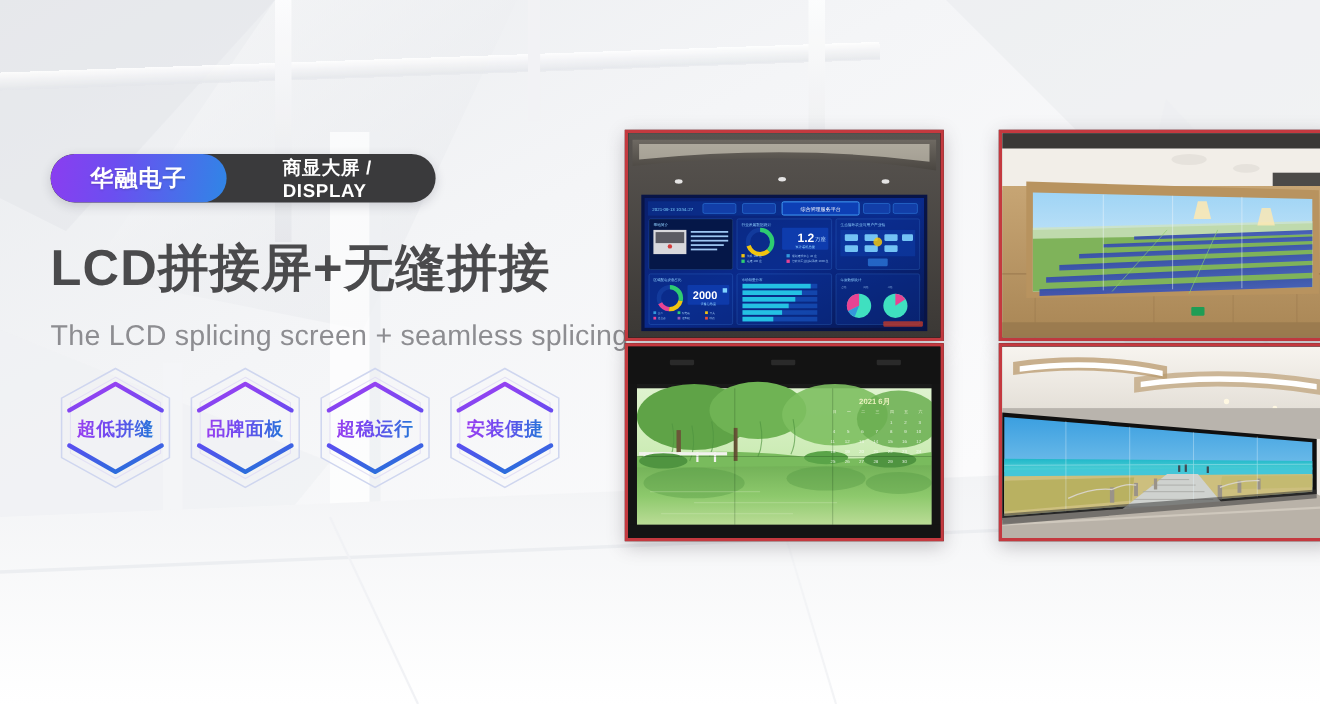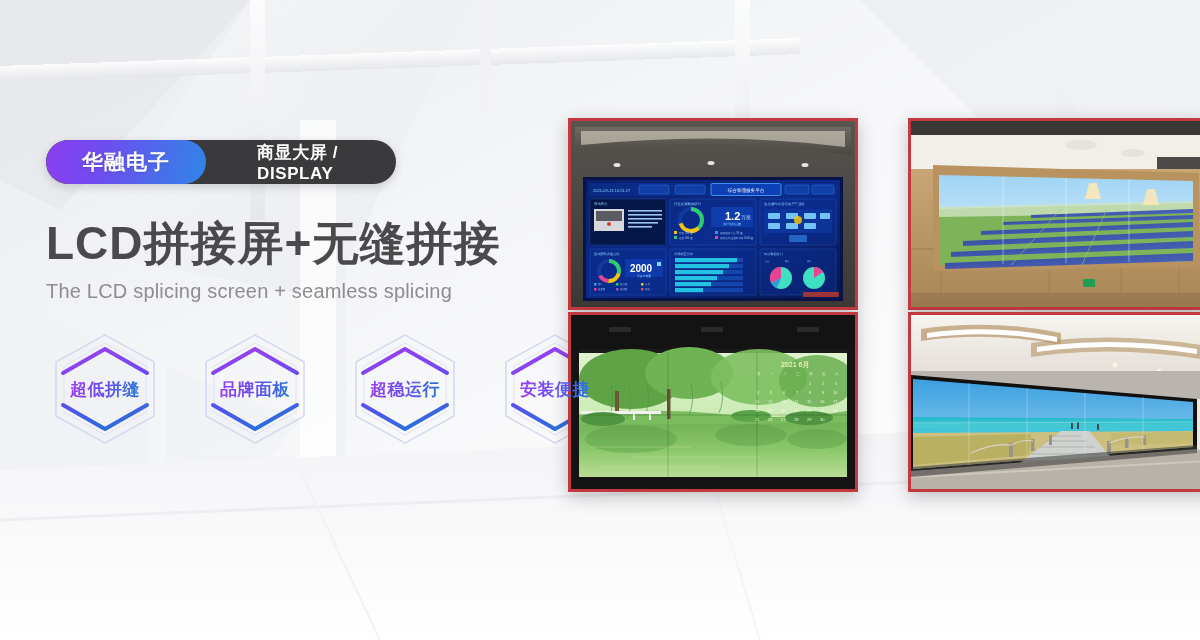--- a/index.html
+++ b/index.html
@@ -26,24 +26,24 @@
     padding:0 18px;border-radius:22px;
     background:linear-gradient(100deg,#8b3df0 0%,#6b4ff0 38%,#2f86e6 100%);
     color:#fff;font-size:21px;font-weight:bold;letter-spacing:1px;
     position:relative;z-index:2;min-width:124px;
     text-shadow:0 1px 2px rgba(0,0,0,.18);}
   .tagbar .seg{display:flex;align-items:center;justify-content:center;flex:1;
     color:#ffffff;font-size:17px;font-weight:bold;letter-spacing:.6px;padding:0 16px 0 10px;margin-left:41px;}
 
   .headline{margin-top:36px;font-size:46px;line-height:1;font-weight:bold;
     color:#4a4a4c;letter-spacing:1px;white-space:nowrap;}
-  .subline{margin-top:14px;font-size:20px;color:#8d8d91;letter-spacing:.2px;white-space:nowrap;}
+  .subline{margin-top:24px;font-size:26px;color:#8d8d91;letter-spacing:.2px;white-space:nowrap;}
 
   
-  .features{position:absolute;left:46px;top:330px;display:flex;gap:32px;}
+  .features{position:absolute;left:46px;top:330px;display:flex;}
   .feat{position:relative;width:118px;height:118px;
     display:flex;align-items:center;justify-content:center;}
   .feat svg{position:absolute;left:0;top:0;width:118px;height:118px;}
   .feat .flabel{position:relative;z-index:3;font-size:17px;font-weight:bold;
     letter-spacing:.5px;white-space:nowrap;
     background:linear-gradient(95deg,#9b3ff0 0%,#6d4bf0 45%,#2277d8 100%);
     -webkit-background-clip:text;background-clip:text;color:transparent;}
 
   
   .photos{position:absolute;left:528px;top:118px;}

